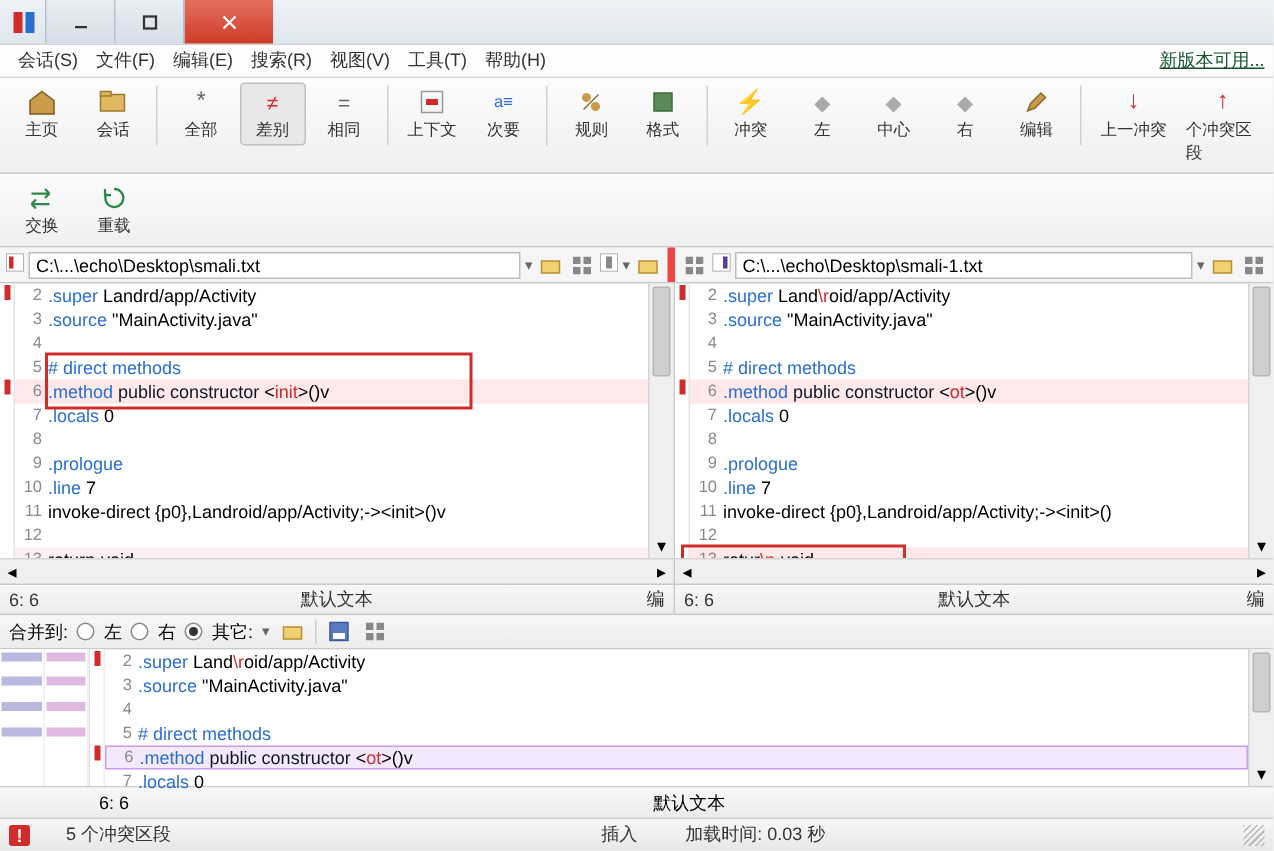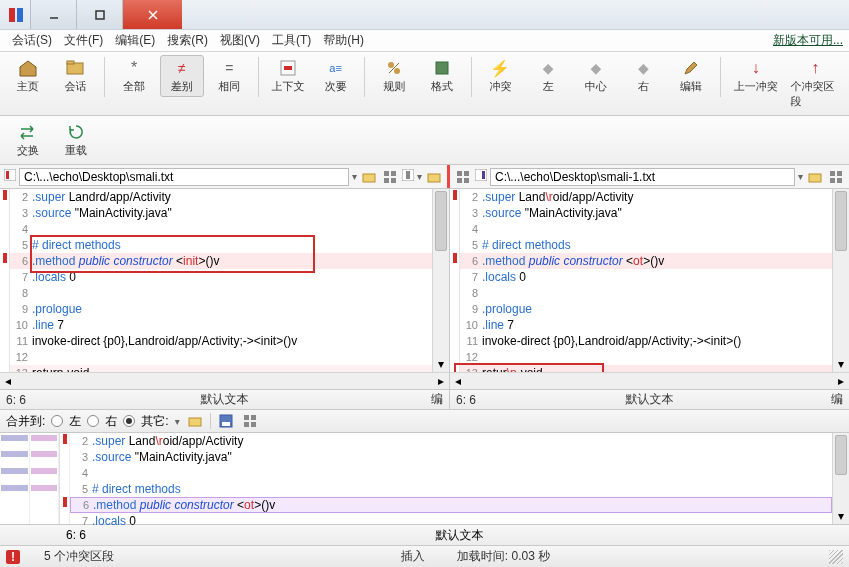--- a/index.html
+++ b/index.html
@@ -28,41 +28,41 @@
 .tbtn .tlabel { font-size:11px; color:#333; margin-top:1px; }
 .tbtn .ticon { width:24px; height:20px; display:flex; align-items:center; justify-content:center; }
 .tsep { width:1px; height:40px; background:#d0d0d0; margin:2px 3px; }
 
 
 .toolbar2 { background:linear-gradient(#fcfcfc,#efefef); border-bottom:1px solid #c9c9c9; padding:3px 6px; display:flex; gap:4px; }
 
 
 .pathrow { display:flex; background:#f5f5f5; border-bottom:1px solid #c9c9c9; height:24px; }
 .pathpane { display:flex; align-items:center; gap:3px; padding:2px 4px; }
-.pathpane.left { width:450px; border-right:3px solid #ef4444; }
+.pathpane.left { width:450px; border-right:5px solid #ef4444; }
 .pathpane.right { flex:1;text-align:center; }
 .pathinput { flex:1; height:18px; border:1px solid #bcbcbc; background:#fff; padding:1px 4px; font-size:11px; display:flex; align-items:center; font-family: "Segoe UI", sans-serif; }
 .pathinput .placeholder { color:#888; }
 .sqicon { width:12px; height:12px; display:inline-block; }
 .sqbtn { width:18px; height:18px; border:1px solid transparent; display:flex; align-items:center; justify-content:center; border-radius:2px; }
 
 
 .codes { display:flex; flex:1; overflow:hidden; }
 .codepane { display:flex; flex-direction:column; overflow:hidden; }
 .codepane.left { width:450px; border-right:1px solid #c9c9c9; }
 .codepane.right { flex:1; }
 .codebody { flex:1; background:#fff; overflow:hidden; position:relative; display:flex; }
 .markerstrip { width:10px; background:#fff; border-right:1px solid #e5e5e5; position:relative; }
 .markerstrip .mk { position:absolute; left:3px; width:4px; height:10px; background:#d02c2c; }
 .lines { flex:1; font-family: Consolas, monospace; font-size:12px; line-height:16px; position:relative; }
 .line { display:flex; height:16px; align-items:center; white-space:pre; }
 .ln { width:22px; text-align:right; color:#8a8a8a; padding-right:4px; font-size:11px; }
 .lc { flex:1; }
 .kw-dir { color:#2a6fcf; } 
-.kw-mod { color:#1d4ed8;font-style:italic; }
+.kw-mod { color:#0f172a; }
 .kw-diff { color:#d02c2c; }
 .difrow { background:#fde8ea; }
 .difrow2 { background:#fdf0f2; }
 .scroll-v { width:17px; background:#efefef; border-left:1px solid #d5d5d5; position:relative; }
 .scroll-v .thumb { position:absolute; left:2px; right:2px; top:2px; height:60px; background:#cfcfcf; border:1px solid #b5b5b5; border-radius:2px; }
 .scroll-v .arr { position:absolute; left:0; right:0; height:16px; display:flex; align-items:center; justify-content:center; }
 .scroll-v .arr.top { top:0; } .scroll-v .arr.bot { bottom:0; }
 .scroll-h { height:17px; background:#efefef; border-top:1px solid #d5d5d5; display:flex; align-items:center; }
 .scroll-h .arr { width:16px; display:flex; align-items:center; justify-content:center; }
 .scroll-h .track { flex:1; position:relative; height:100%; }

